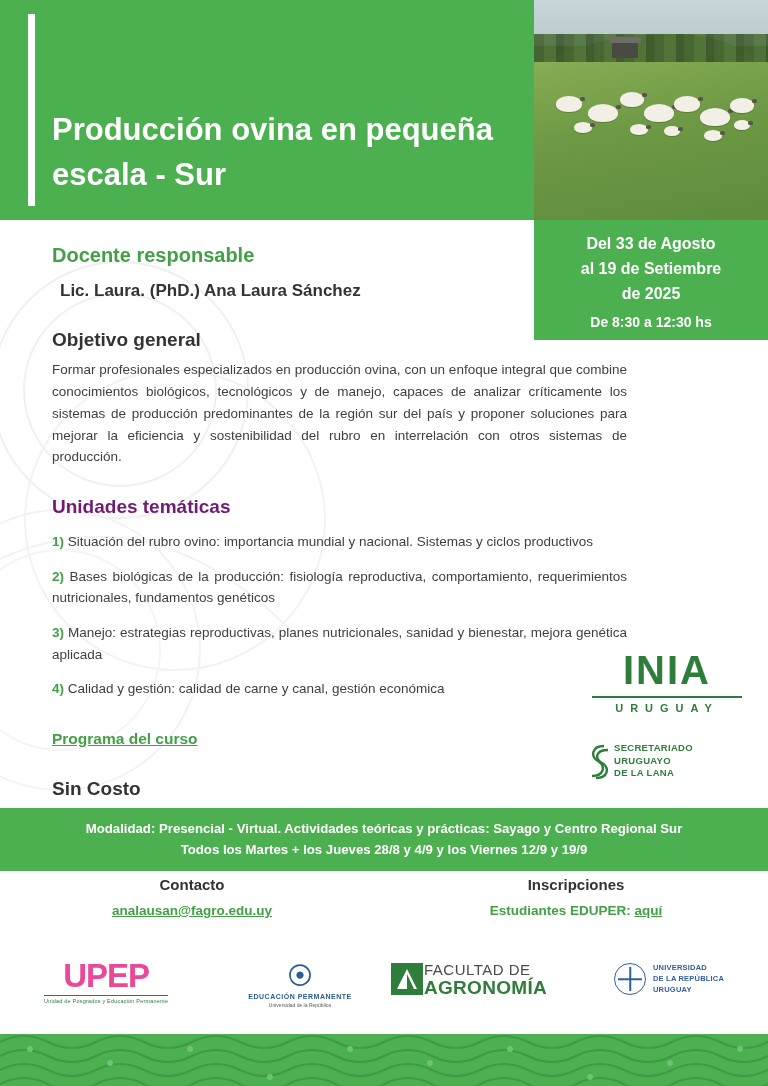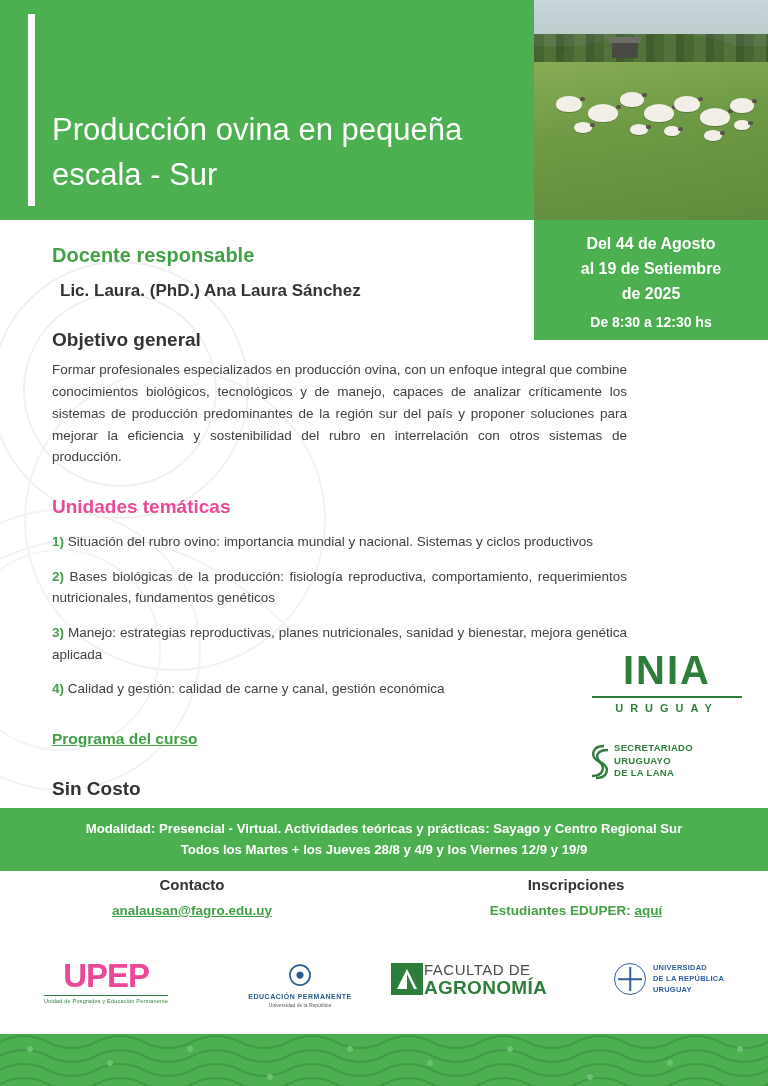--- a/index.html
+++ b/index.html
@@ -98,21 +98,21 @@
     font-size: 23px;
     font-weight: bold;
     color: #ffffff;
     letter-spacing: .2px;
   }
   .title {
     position: absolute;
     left: 52px;
     top: 108px;
     font-size: 31px;
-    font-weight: normal;
+    font-weight: bold;
     color: #ffffff;
     line-height: 1.45;
     width: 460px;
   }
 
   
   .date-box {
     position: absolute;
     right: 0;
     top: 220px;
@@ -153,21 +153,21 @@
     font-weight: bold;
     color: #333333;
     padding-left: 8px;
   }
   .section-title {
     font-size: 19px;
     font-weight: bold;
     color: #333333;
     margin-top: 28px;
   }
-  .section-title.green { color: #ec4899; }
+  .section-title.green { color: #701a75; }
   .objetivo-text {
     margin-top: 8px;
     font-size: 13.5px;
     line-height: 1.62;
     text-align: justify;
     width: 575px;
     color: #3f3f3f;
   }
   .unidades {
     margin-top: 10px;
@@ -373,21 +373,21 @@
     <div class="sheep" style="left:170px;top:130px;width:18px;height:11px;"></div>
     <div class="sheep" style="left:200px;top:120px;width:16px;height:10px;"></div>
   </div>
 
   <div class="header-bar"></div>
   <div class="title">Producción ovina en pequeña escala - Sur</div>
 </div>
 
 <div class="date-box">
   <div class="date-main">
-    <div>Del 44 de Agosto</div>
+    <div>Del 33 de Agosto</div>
     <div>al 19 de Setiembre</div>
     <div>de 2025</div>
   </div>
   <div class="date-hours">De 8:30 a 12:30 hs</div>
 </div>
 
 <div class="content">
 
   <div class="docente-label">Docente responsable</div>
   <div class="docente-name">Lic. Laura. (PhD.) Ana Laura Sánchez</div>

